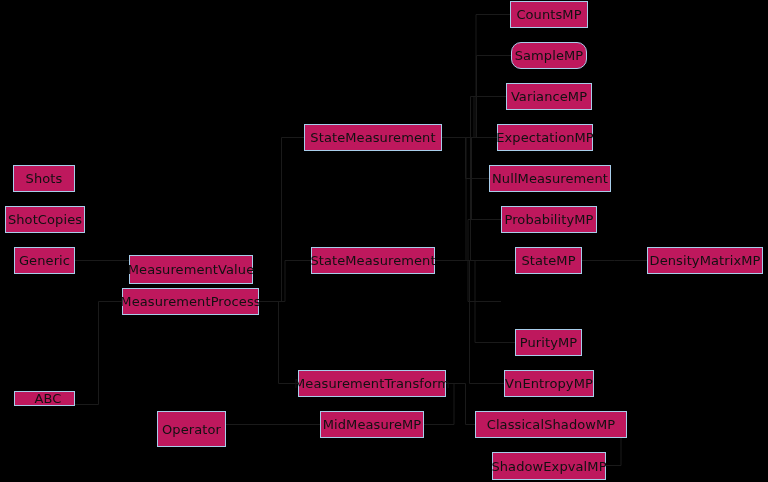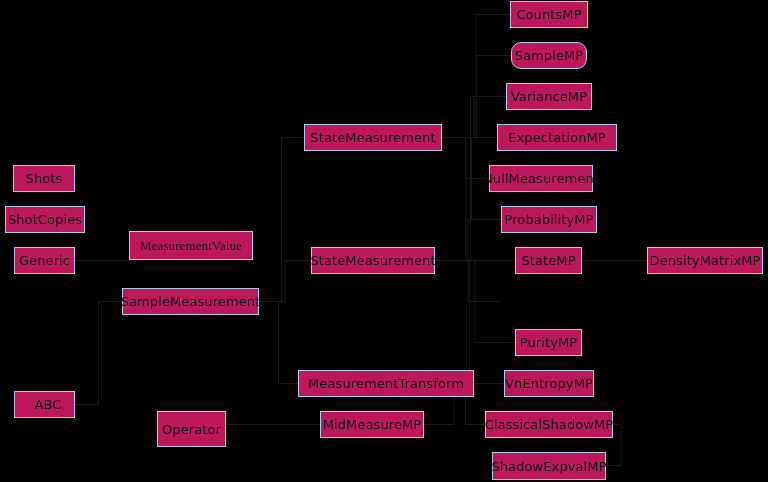--- a/index.html
+++ b/index.html
@@ -67,32 +67,32 @@
       <path d="M582,260.5 H614.5 V260.5 H647" fill="none" stroke="#1a1a1a" stroke-width="1"></path>
       <path d="M446,383.5 H454 V424.5 H320" fill="none" stroke="#1a1a1a" stroke-width="1"></path>
       <path d="M446,383.5 H465.5 V424.5 H485" fill="none" stroke="#1a1a1a" stroke-width="1"></path>
       <path d="M613,424.5 H621 V465.5 H492" fill="none" stroke="#1a1a1a" stroke-width="1"></path>
       <path d="M226,424.5 H273 V424.5 H320" fill="none" stroke="#1a1a1a" stroke-width="1"></path>
     </svg>
 <div class="node" style="left: 510px; top: 1px; width: 78px; height: 27px;">CountsMP</div>
     <div class="node" style="left: 511px; top: 42px; width: 76px; height: 27px; border-radius: 10px;">SampleMP</div>
     <div class="node" style="left: 506px; top: 83px; width: 86px; height: 27px;">VarianceMP</div>
     <div class="node" style="left: 304px; top: 124px; width: 138px; height: 27px;">StateMeasurement</div>
-    <div class="node" style="left: 497px; top: 124px; width: 120px; height: 27px;">ExpectationMP</div>
+    <div class="node" style="left: 497px; top: 124px; width: 96px; height: 27px;">ExpectationMP</div>
     <div class="node" style="left: 13px; top: 165px; width: 62px; height: 27px;">Shots</div>
-    <div class="node" style="left: 489px; top: 165px; width: 104px; height: 27px; text-align: right;">NullMeasurement</div>
+    <div class="node" style="left: 489px; top: 165px; width: 122px; height: 27px; text-align: right;">NullMeasurement</div>
     <div class="node" style="left: 5px; top: 206px; width: 80px; height: 27px;">ShotCopies</div>
     <div class="node" style="left: 501px; top: 206px; width: 96px; height: 27px;">ProbabilityMP</div>
     <div class="node" style="left: 14px; top: 247px; width: 61px; height: 27px;">Generic</div>
-    <div class="node" style="left: 129px; top: 231px; width: 124px; height: 29px; font-family: Liberation Serif, serif;">MeasurementValue</div>
+    <div class="node" style="left: 129px; top: 255px; width: 124px; height: 29px;">MeasurementValue</div>
     <div class="node" style="left: 311px; top: 247px; width: 124px; height: 27px;">StateMeasurement</div>
     <div class="node" style="left: 515px; top: 247px; width: 67px; height: 27px;">StateMP</div>
     <div class="node" style="left: 647px; top: 247px; width: 116px; height: 27px;">DensityMatrixMP</div>
-    <div class="node" style="left: 122px; top: 288px; width: 137px; height: 27px;">SampleMeasurement</div>
+    <div class="node" style="left: 122px; top: 288px; width: 137px; height: 27px;">MeasurementProcess</div>
     <div class="node" style="left: 515px; top: 329px; width: 67px; height: 27px;">PurityMP</div>
-    <div class="node" style="left: 298px; top: 370px; width: 176px; height: 27px;">MeasurementTransform</div>
+    <div class="node" style="left: 298px; top: 370px; width: 148px; height: 27px;">MeasurementTransform</div>
     <div class="node" style="left: 504px; top: 370px; width: 90px; height: 27px;">VnEntropyMP</div>
-    <div class="node" style="left: 14px; top: 391px; width: 61px; height: 27px; padding-left: 7px;">ABC</div>
+    <div class="node" style="left: 14px; top: 391px; width: 61px; height: 15px; padding-left: 7px;">ABC</div>
     <div class="node" style="left: 157px; top: 411px; width: 69px; height: 36px;">Operator</div>
     <div class="node" style="left: 320px; top: 411px; width: 104px; height: 27px;">MidMeasureMP</div>
-    <div class="node" style="left: 485px; top: 411px; width: 128px; height: 27px;">ClassicalShadowMP</div>
+    <div class="node" style="left: 475px; top: 411px; width: 152px; height: 27px;">ClassicalShadowMP</div>
     <div class="node" style="left: 492px; top: 452px; width: 114px; height: 28px;">ShadowExpvalMP</div>
   </div>
 
 </body></html>

